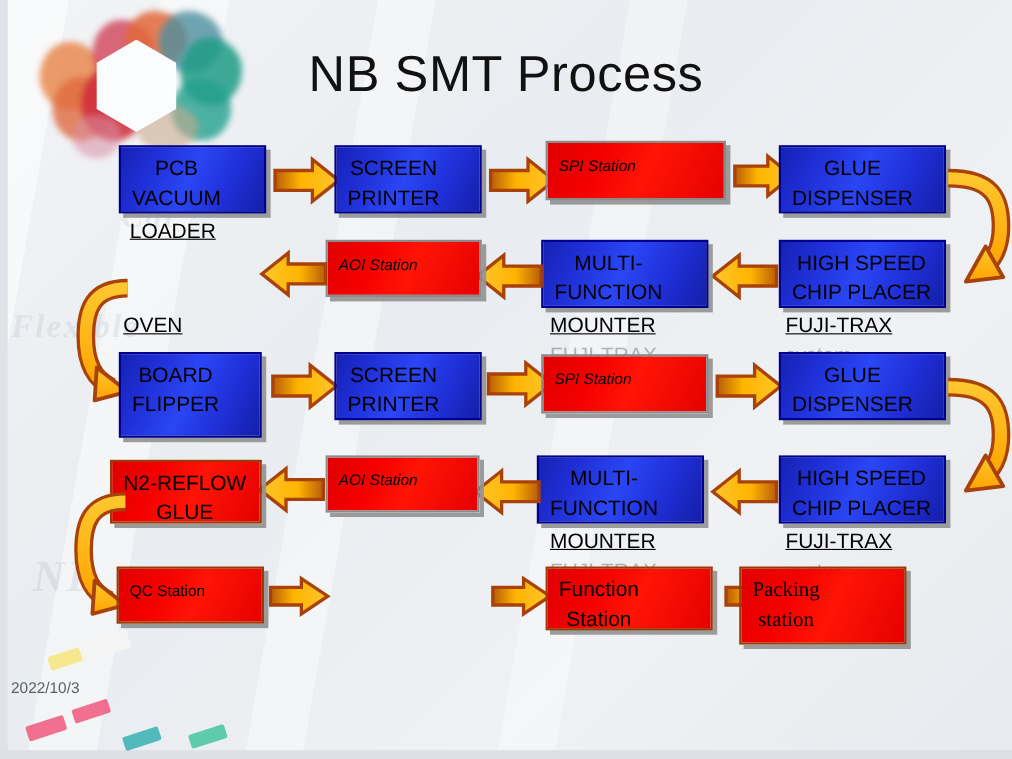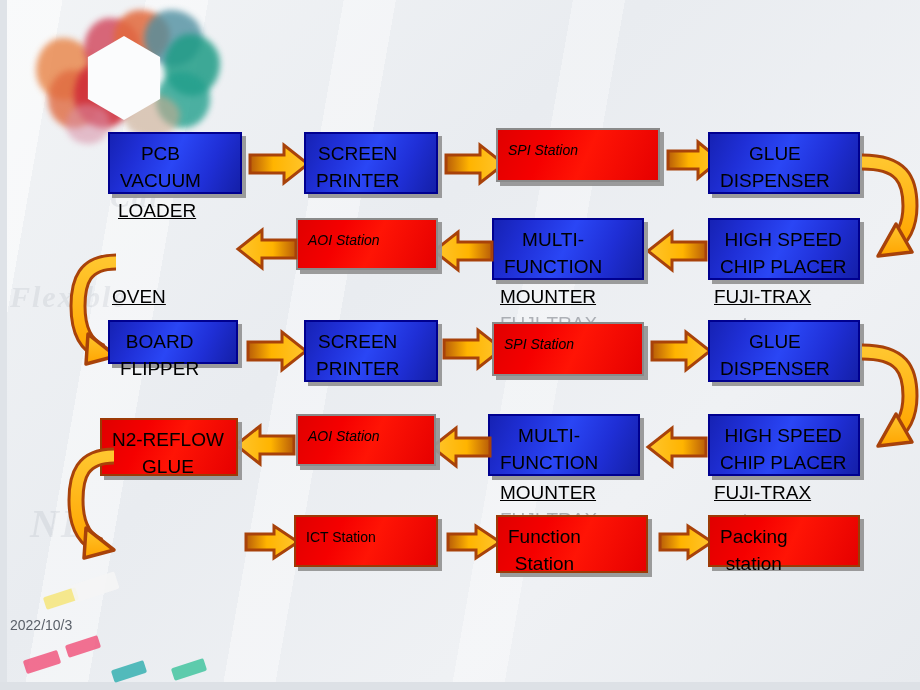--- a/index.html
+++ b/index.html
@@ -102,20 +102,21 @@
     <div class="blob" style="left:86px;top:2px;width:56px;height:52px;background:#e2693c;opacity:.85;"></div>
     <div class="blob" style="left:116px;top:2px;width:58px;height:56px;background:#4f8fa0;opacity:.8;"></div>
     <div class="blob" style="left:136px;top:26px;width:56px;height:62px;background:#1f9c86;opacity:.85;"></div>
     <div class="blob" style="left:128px;top:64px;width:54px;height:56px;background:#23a08d;opacity:.8;"></div>
     <div class="blob" style="left:96px;top:86px;width:56px;height:44px;background:#c9a98e;opacity:.6;"></div>
     <div class="blob" style="left:38px;top:96px;width:44px;height:40px;background:#d98fa5;opacity:.55;"></div>
     <div style="position:absolute;left:54px;top:28px;width:84px;height:84px;background:#fbfcfd;
                 clip-path:polygon(50% 0,93% 25%,93% 75%,50% 100%,7% 75%,7% 25%);"></div>
   </div>
 
+  <div class="title">NB SMT Process</div>
 
   <div class="box blue" style="left:108px;top:132px;width:134px;height:62px;">
     <span class="lbl">PCB
 VACUUM</span>
   </div>
   <div class="overflow" style="left:118px;top:197px;">LOADER</div>
 
   <div class="arrow" style="left:248px;top:143px;">
     <svg width="62" height="42" viewBox="0 0 62 42">
         <path d="M2,12 L36,12 L36,2 L60,21 L36,40 L36,30 L2,30 Z" fill="url(#gA)" stroke="#a8420a" stroke-width="3"></path>
@@ -215,21 +216,21 @@
   <div class="overflow" style="left:112px;top:283px;">OVEN</div>
 
   <div class="arrow" style="left:72px;top:246px;">
     <svg width="64" height="130" viewBox="0 0 64 130">
       <path d="M44,16 C12,16 6,36 6,60 C6,84 14,100 30,106" fill="none" stroke="#a8420a" stroke-width="17"></path>
       <path d="M44,16 C12,16 6,36 6,60 C6,84 14,100 30,106" fill="none" stroke="url(#gB)" stroke-width="11"></path>
       <path d="M16,88 L44,110 L14,118 Z" fill="url(#gB)" stroke="#a8420a" stroke-width="3.5" stroke-linejoin="round"></path>
     </svg>
   </div>
 
-  <div class="box blue" style="left:108px;top:320px;width:130px;height:44px;">
+  <div class="box blue" style="left:108px;top:320px;width:130px;height:78px;">
     <span class="lbl">BOARD
 FLIPPER</span>
   </div>
 
   <div class="arrow" style="left:246px;top:330px;">
     <svg width="62" height="42" viewBox="0 0 62 42">
         <path d="M2,12 L36,12 L36,2 L60,21 L36,40 L36,30 L2,30 Z" fill="url(#gA)" stroke="#a8420a" stroke-width="3"></path>
       </svg>
   </div>
 
@@ -309,49 +310,49 @@
   </div>
 
   <div class="arrow" style="left:70px;top:440px;">
     <svg width="64" height="130" viewBox="0 0 64 130">
       <path d="M44,16 C12,16 6,36 6,60 C6,84 14,100 30,106" fill="none" stroke="#a8420a" stroke-width="17"></path>
       <path d="M44,16 C12,16 6,36 6,60 C6,84 14,100 30,106" fill="none" stroke="url(#gB)" stroke-width="11"></path>
       <path d="M16,88 L44,110 L14,118 Z" fill="url(#gB)" stroke="#a8420a" stroke-width="3.5" stroke-linejoin="round"></path>
     </svg>
   </div>
 
+  <div class="box red small" style="left:106px;top:515px;width:134px;height:52px;">
+    <span class="lbl">QC Station</span>
+  </div>
 
   <div class="arrow" style="left:244px;top:524px;">
     <svg width="56" height="36" viewBox="0 0 56 36">
         <path d="M2,10 L30,10 L30,2 L54,18 L30,34 L30,26 L2,26 Z" fill="url(#gA)" stroke="#a8420a" stroke-width="3"></path>
       </svg>
   </div>
 
-  <div class="box red small" style="left:294px;top:515px;width:144px;height:52px;">
-    <span class="lbl">ICT Station</span>
-  </div>
 
   <div class="arrow" style="left:446px;top:524px;">
     <svg width="56" height="36" viewBox="0 0 56 36">
         <path d="M2,10 L30,10 L30,2 L54,18 L30,34 L30,26 L2,26 Z" fill="url(#gA)" stroke="#a8420a" stroke-width="3"></path>
       </svg>
   </div>
 
   <div class="box red" style="left:496px;top:515px;width:152px;height:58px;">
     <span class="lbl">Function
 Station</span>
   </div>
 
   <div class="arrow" style="left:658px;top:524px;">
     <svg width="56" height="36" viewBox="0 0 56 36">
         <path d="M2,10 L30,10 L30,2 L54,18 L30,34 L30,26 L2,26 Z" fill="url(#gA)" stroke="#a8420a" stroke-width="3"></path>
       </svg>
   </div>
 
-  <div class="box red" style="left:708px;top:515px;width:152px;height:52px;">
+  <div class="box red" style="left:672px;top:515px;width:152px;height:71px;font-family:Liberation Serif, serif;">
     <span class="lbl">Packing
 station</span>
   </div>
 
   <div class="date">2022/10/3</div>
 
   <div class="conf" style="left:44px;top:592px;width:34px;height:13px;background:#f6e36a;"></div>
   <div class="conf" style="left:24px;top:655px;width:36px;height:14px;background:#f0436f;"></div>
   <div class="conf" style="left:66px;top:640px;width:34px;height:13px;background:#f0436f;"></div>
   <div class="conf" style="left:112px;top:665px;width:34px;height:13px;background:#1fa8a8;"></div>

